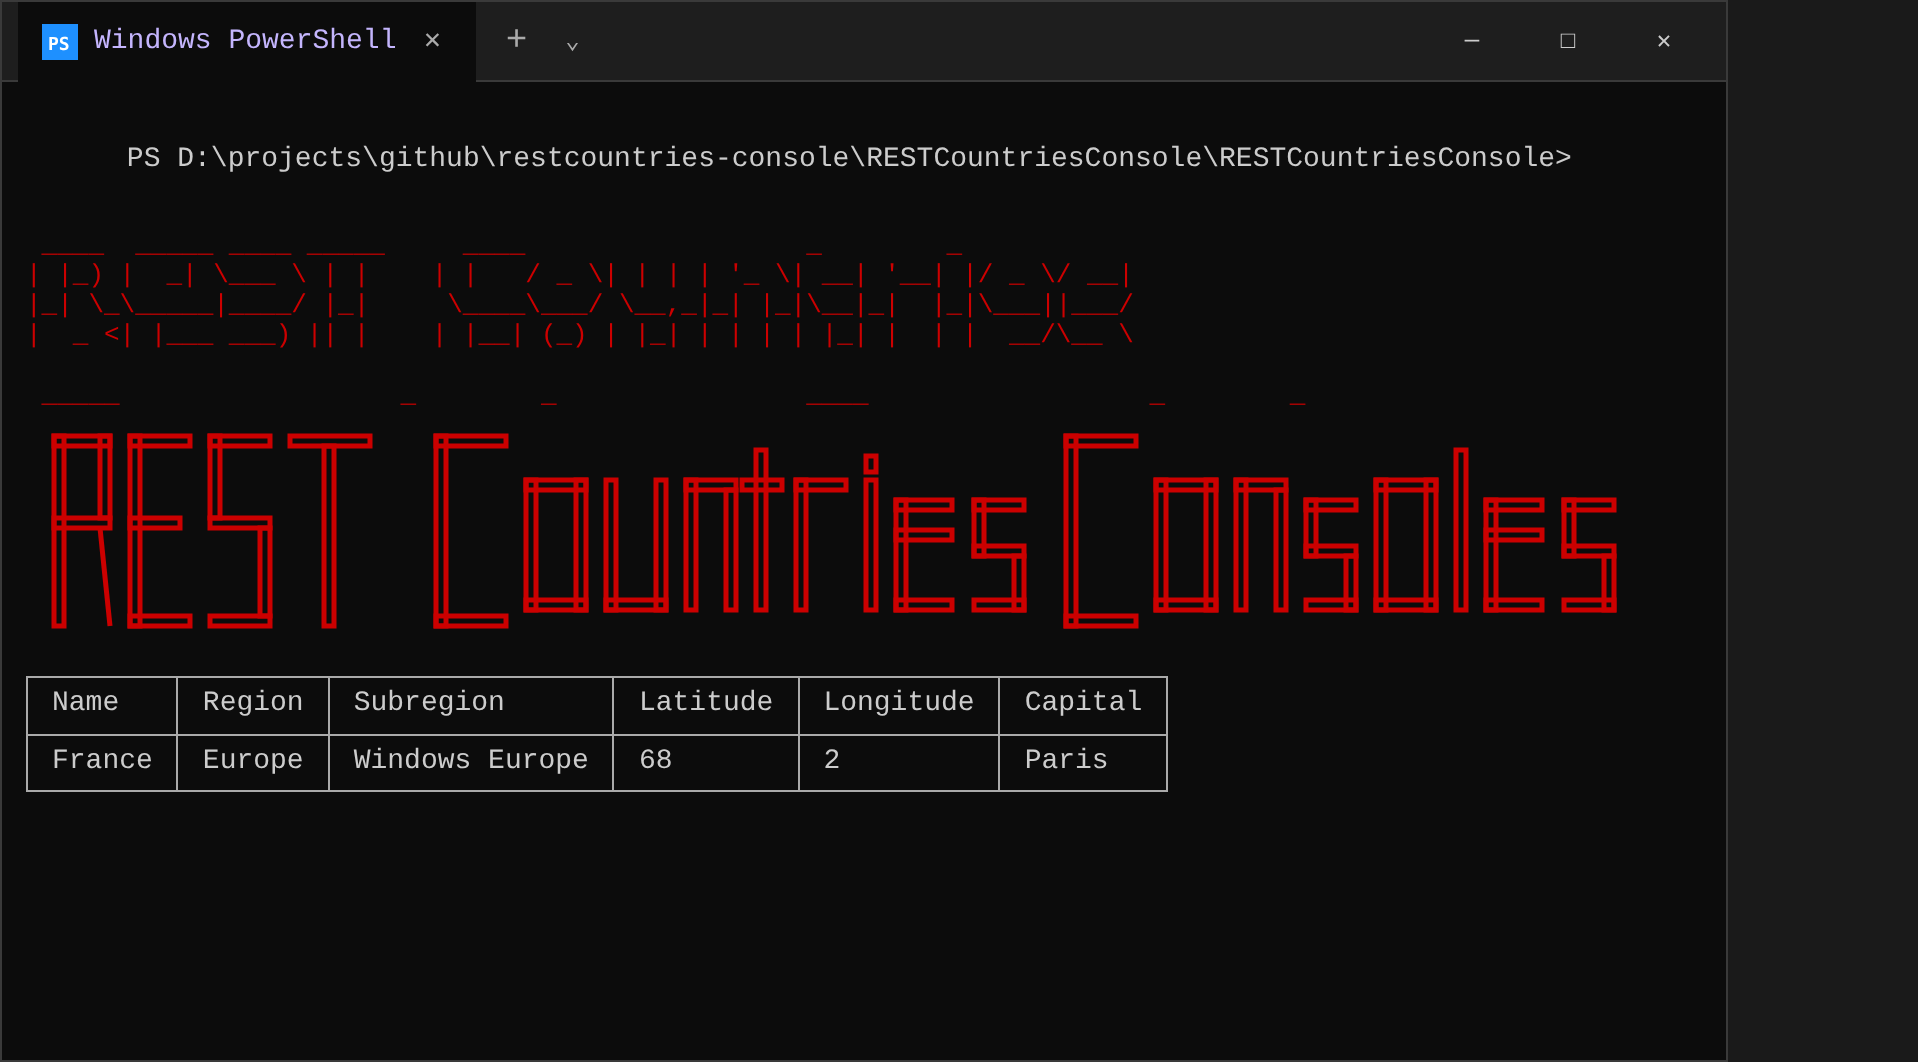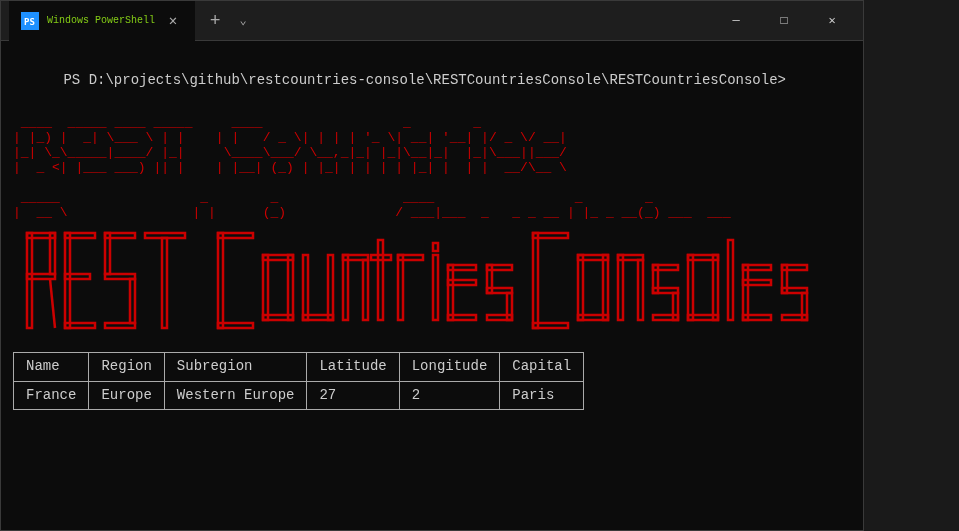--- a/index.html
+++ b/index.html
@@ -55,22 +55,22 @@
       display: flex;
       align-items: center;
       justify-content: center;
       font-size: 10px;
       font-weight: bold;
       color: white;
       flex-shrink: 0;
     }
 
     .tab-title {
-      color: #84cc16;
-      font-size: 10px;
+      color: #c4b5fd;
+      font-size: 14px;
       flex: 1;
     }
 
     .tab-close {
       color: #aaa;
       font-size: 14px;
       cursor: pointer;
       width: 20px;
       height: 20px;
       display: flex;
@@ -221,21 +221,20 @@
     </div>
 
 
     <div class="banner-area">
       <div class="banner-line"> ____  _____ ____ _____     ____                  _        _            </div>
       <div class="banner-line">| |_) |  _| \___ \ | |    | |   / _ \| | | | '_ \| __| '__| |/ _ \/ __|</div>
       <div class="banner-line">|_| \_\_____|____/ |_|     \____\___/ \__,_|_| |_|\__|_|  |_|\___||___/</div>
       <div class="banner-line">|  _ &lt;| |___ ___) || |    | |__| (_) | |_| | | | | |_| |  | |  __/\__ \</div>
       <div class="banner-line">                                                                        </div>
       <div class="banner-line"> _____                  _        _                ____                  _        _           </div>
-      <div class="banner-line">|  __ \                | |      (_)              / ___|___  _   _ _ __ | |_ _ __(_) ___  ___ </div>
     </div>
 
     <div style="margin: 2px 0 6px 0;">
       <svg width="920" height="115" viewBox="0 0 920 115">
 
         <g fill="none" stroke="#cc0000" stroke-width="2.5">
 
           <rect x="14" y="8" width="28" height="5"></rect>
           <rect x="14" y="8" width="5" height="95"></rect>
           <rect x="14" y="49" width="28" height="5"></rect>
@@ -342,22 +341,22 @@
           <td>Subregion</td>
           <td>Latitude</td>
           <td>Longitude</td>
           <td>Capital</td>
         </tr>
       </thead>
       <tbody>
         <tr class="table-row">
           <td>France</td>
           <td>Europe</td>
-          <td>Western Europe</td>
-          <td>27</td>
+          <td>Windows Europe</td>
+          <td>68</td>
           <td>2</td>
           <td>Paris</td>
         </tr>
       </tbody>
     </table>
 
     <div class="line final-prompt">
       
     </div>
   </div>

